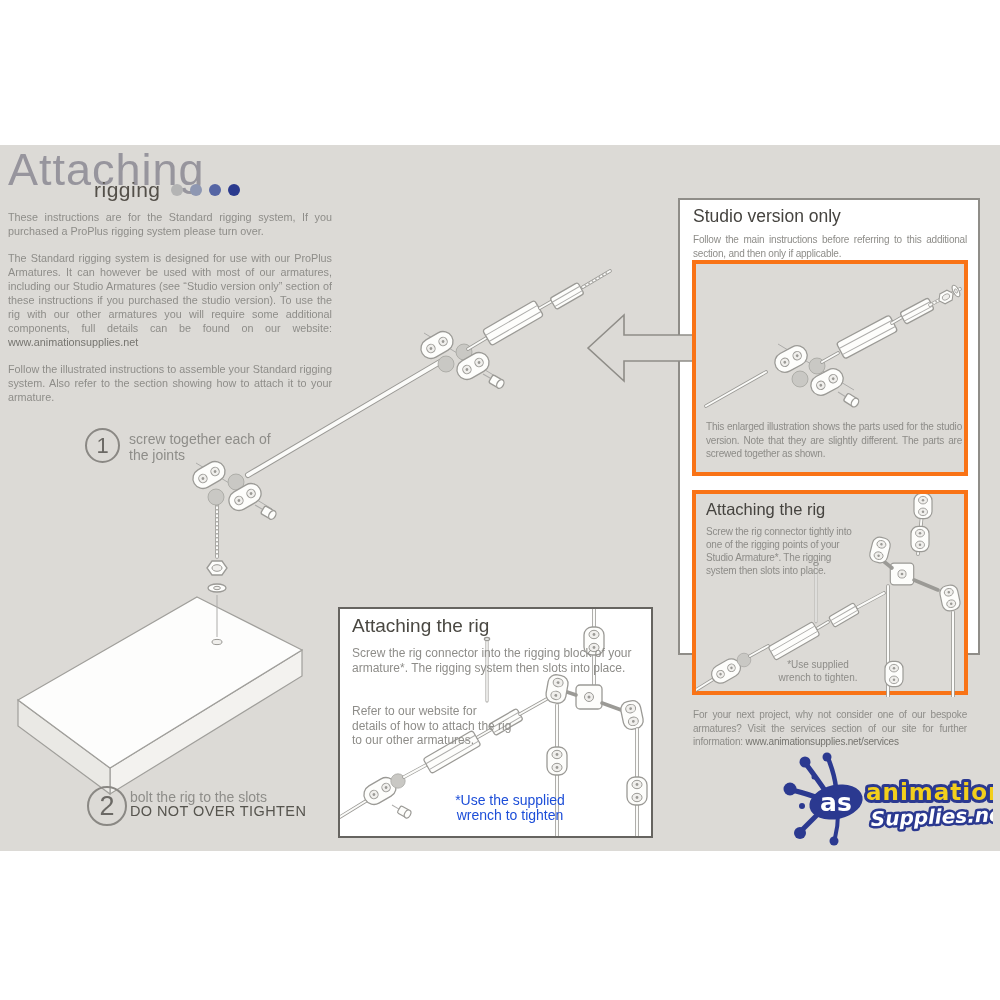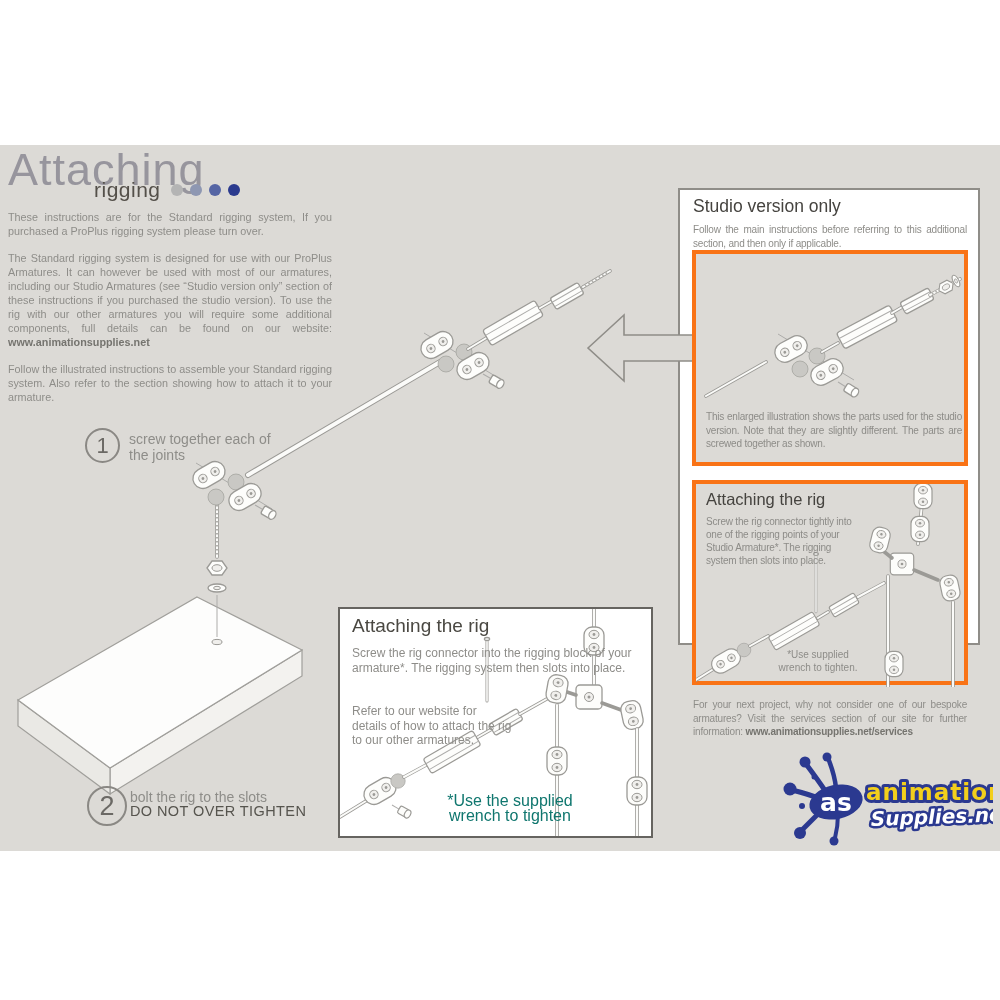--- a/index.html
+++ b/index.html
@@ -11,40 +11,40 @@
   
   .title{position:absolute;left:8px;top:147px;font-size:45px;line-height:1;color:#97959d;letter-spacing:1px;}
   .subrow{position:absolute;left:56px;top:178px;display:flex;align-items:center;gap:7px;margin-left:38px;}
   .subtitle{font-size:21px;color:#54504a;letter-spacing:.5px;margin-right:3px;}
   .dot{width:12px;height:12px;border-radius:50%;}
   .d1{background:#b4b4b4}.d2{background:#8e97b2}.d3{background:#5565a4}.d4{background:#2b3a8e}
   
   .leftcol{position:absolute;left:8px;top:210px;width:324px;color:#8e8d89;
     font-size:10.8px;line-height:14px;text-align:justify;}
   .leftcol p{margin:0 0 13px 0;}
-  .blink{font-weight:bold;color:#75746f;}
+  .blink{font-weight:normal;color:#75746f;}
   
   .stepcircle{position:absolute;border:2px solid#8a8884;border-radius:50%;color:#6b6965;
     display:flex;align-items:center;justify-content:center;background:transparent;}
   .c1{left:85px;top:428px;width:31px;height:31px;font-size:22px;}
   .c2{left:87px;top:786px;width:36px;height:36px;font-size:27px;}
   .steplabel{position:absolute;color:#8e8d89;font-size:14px;line-height:16px;white-space:pre-line;}
   .s1{left:129px;top:431px;}
   .s2a{left:130px;top:789px;}
   .warn{position:absolute;left:130px;top:803px;color:#56544e;font-size:14.5px;letter-spacing:.4px;}
   
   .cbox{position:absolute;left:338px;top:607px;width:315px;height:231px;box-sizing:border-box;
     background:#ffffff;border:2px solid #666460;}
   .cbox svg{position:absolute;left:0;top:0;}
   .cbox-h{position:absolute;left:12px;top:6px;font-size:19px;color:#4a4842;}
   .cbox-p1{position:absolute;left:12px;top:37px;width:300px;font-size:12px;line-height:14.5px;color:#8e8d89;}
   .cbox-p2{position:absolute;left:12px;top:95px;width:160px;font-size:12px;line-height:14.5px;color:#8e8d89;}
-  .cbox-fn{position:absolute;left:95px;top:184px;width:150px;text-align:center;font-size:16px;line-height:15px;color:#0f766e;white-space:pre-line;}
-  
-  .panel{position:absolute;left:678px;top:188px;width:302px;height:457px;box-sizing:border-box;
+  .cbox-fn{position:absolute;left:95px;top:184px;width:150px;text-align:center;font-size:14px;line-height:15px;color:#1d4ed8;white-space:pre-line;}
+  
+  .panel{position:absolute;left:678px;top:198px;width:302px;height:457px;box-sizing:border-box;
     background:#ffffff;border:2px solid #8f8d88;z-index:2;}
   .panel-h{position:absolute;left:13px;top:6px;font-size:17.5px;color:#45433f;}
   .panel-intro{position:absolute;left:13px;top:33px;width:274px;font-size:10px;letter-spacing:-.2px;line-height:14px;color:#8e8d89;text-align:justify;}
   .gbox{position:absolute;box-sizing:border-box;background:#dcdad6;border:4px solid #f97316;}
   .g1{left:12px;top:60px;width:276px;height:216px;}
   .g2{left:12px;top:290px;width:276px;height:205px;}
   .gbox svg{position:absolute;left:0;top:0;}
   .g1-cap{position:absolute;left:10px;top:156px;width:256px;font-size:10px;letter-spacing:-.2px;line-height:13.5px;color:#8d8c88;text-align:justify;}
   .g2-h{position:absolute;left:10px;top:6px;font-size:16.5px;color:#45433f;}
   .g2-p{position:absolute;left:10px;top:31px;width:158px;font-size:10px;letter-spacing:-.2px;line-height:13px;color:#8d8c88;}

